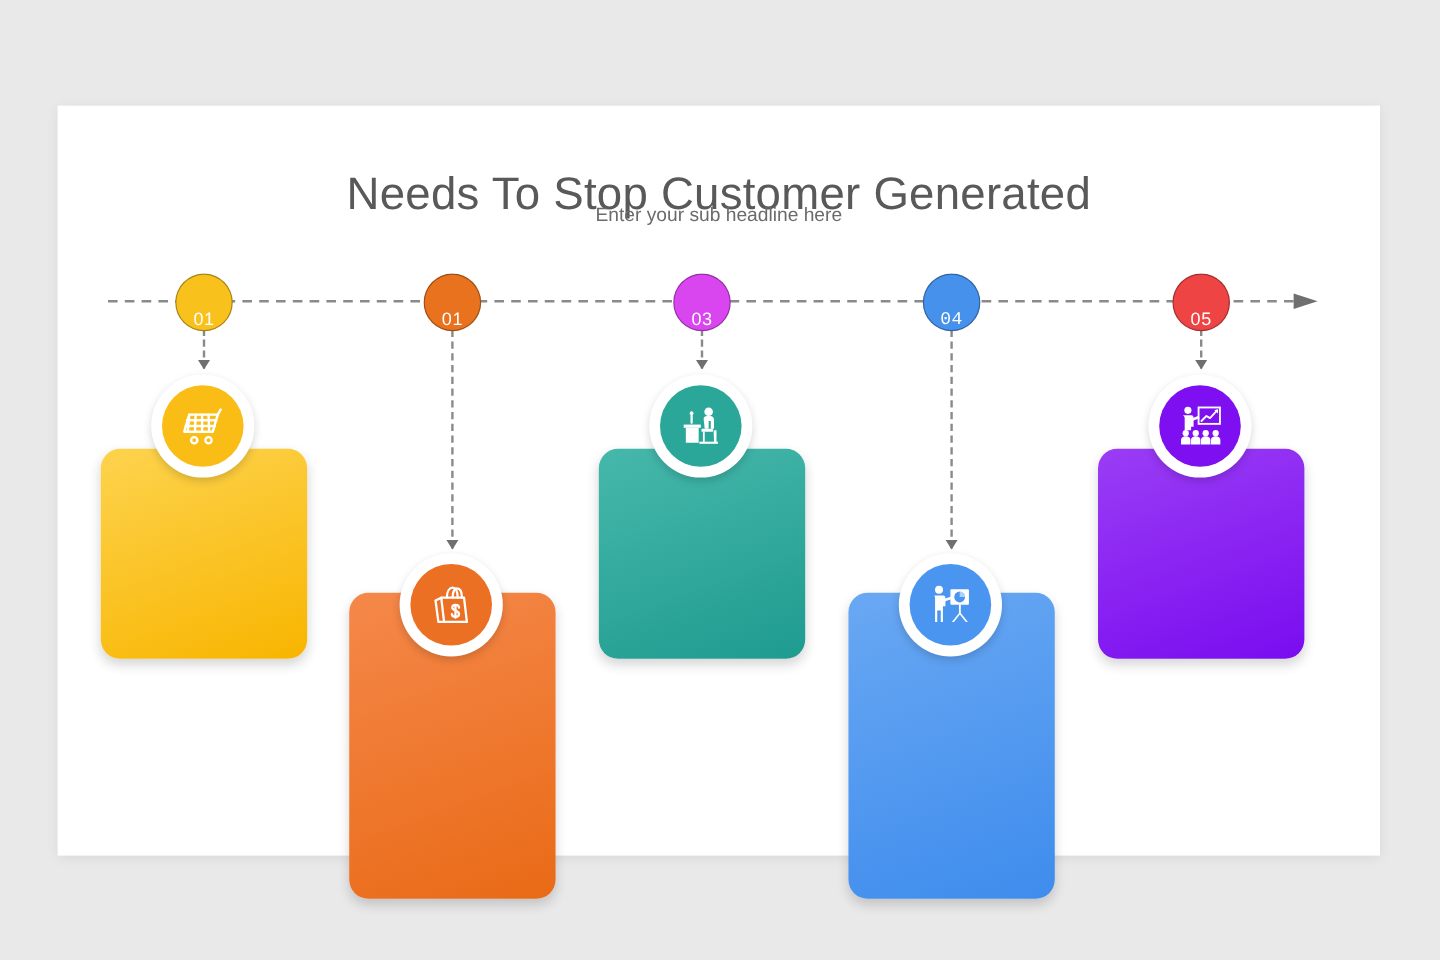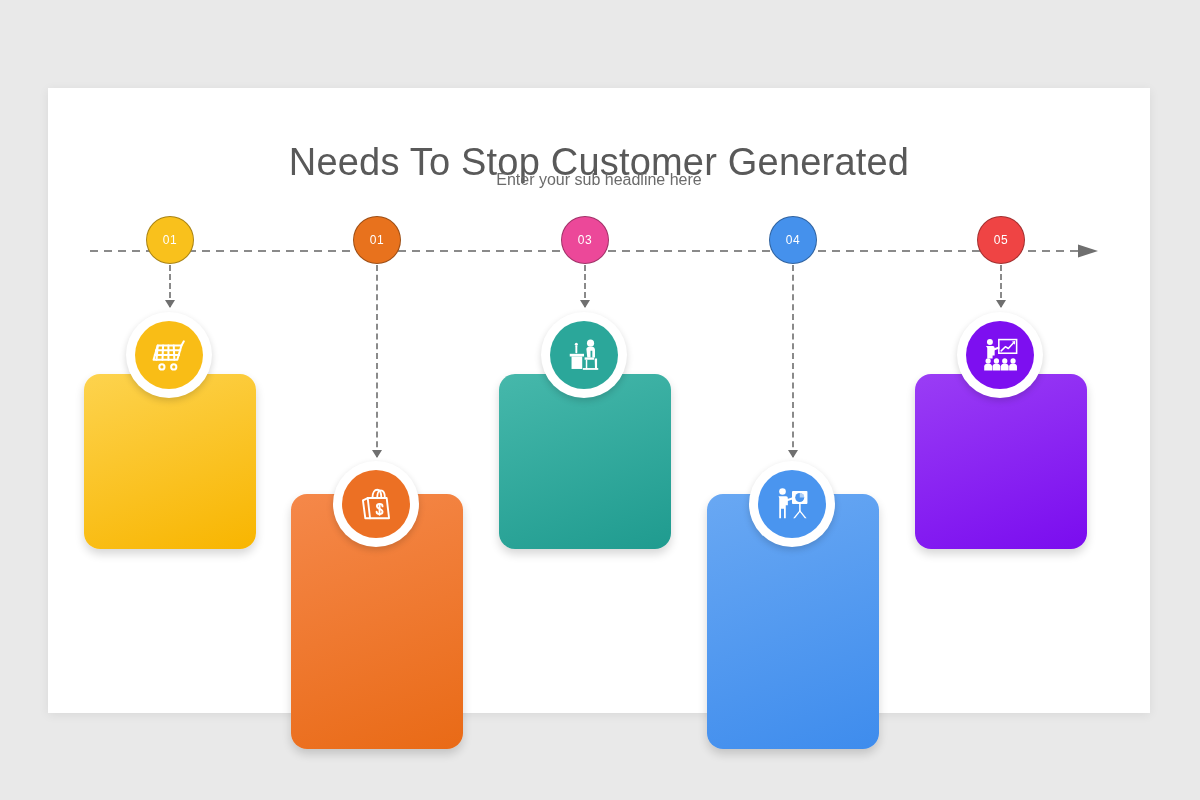--- a/index.html
+++ b/index.html
@@ -66,32 +66,32 @@
 
   .step {
     position: absolute;
     top: 0;
     width: 220px;
     height: 625px;
   }
 
   .num-circle {
     position: absolute;
-    top: 128px;
+    top: 140px;
     left: 62px;
     width: 48px;
     height: 48px;
     border-radius: 50%;
     box-sizing: border-box;
     border: 1px solid rgba(0,0,0,0.32);
     display: flex;
-    align-items: center;
+    align-items: flex-end;
     justify-content: center;
     color: #ffffff;
-    font-size: 12px;
+    font-size: 15px;
     letter-spacing: 0.5px;
     z-index: 6;
   }
 
   .connector {
     position: absolute;
     left: 85px;
     width: 2px;
     z-index: 2;
   }
@@ -231,21 +231,21 @@
               </svg>
             </span>
           </div>
         </div>
       </div>
       <div class="step" style="left: 451px;">
         <div class="connector" style="top: 177px; height: 42px;">
           <div class="dashline"></div>
           <div class="arrowhead"></div>
         </div>
-        <div class="num-circle" style="background: #ec4899;">
+        <div class="num-circle" style="background: #d946ef;">
           <span>03</span>
         </div>
         <div class="card" style="top: 286px; height: 175px; background: linear-gradient(160deg, rgb(70, 184, 171) 0%, rgb(31, 155, 143) 100%);"></div>
         <div class="card-label" style="top: 344px;">User-
 Generated
 Content</div>
         <div class="icon-ring" style="top: 224px;">
           <div class="icon-disc" style="background: rgb(43, 167, 154);">
             <span>
               <svg viewBox="0 0 64 64" fill="#fff" stroke="none">
@@ -257,21 +257,21 @@
                 <rect x="8" y="30" width="24" height="4.5"></rect>
                 <rect x="11" y="34.5" width="18" height="21"></rect>
                 <rect x="17.5" y="16" width="3.2" height="13" rx="1.4"></rect>
                 <circle cx="19.1" cy="14" r="2.6"></circle>
                 <rect x="30" y="54" width="26" height="3"></rect>
               </svg>
             </span>
           </div>
         </div>
       </div>
-      <div class="step" style="left: 659px;">
+      <div class="step" style="left: 659px; font-family: Liberation Mono, monospace;">
         <div class="connector" style="top: 177px; height: 192px;">
           <div class="dashline"></div>
           <div class="arrowhead"></div>
         </div>
         <div class="num-circle" style="background: rgb(69, 145, 236);">
           <span>04</span>
         </div>
         <div class="card" style="top: 406px; height: 255px; background: linear-gradient(160deg, rgb(105, 168, 243) 0%, rgb(62, 140, 237) 100%);"></div>
         <div class="card-label" style="top: 505px;">Keep
 Customer

